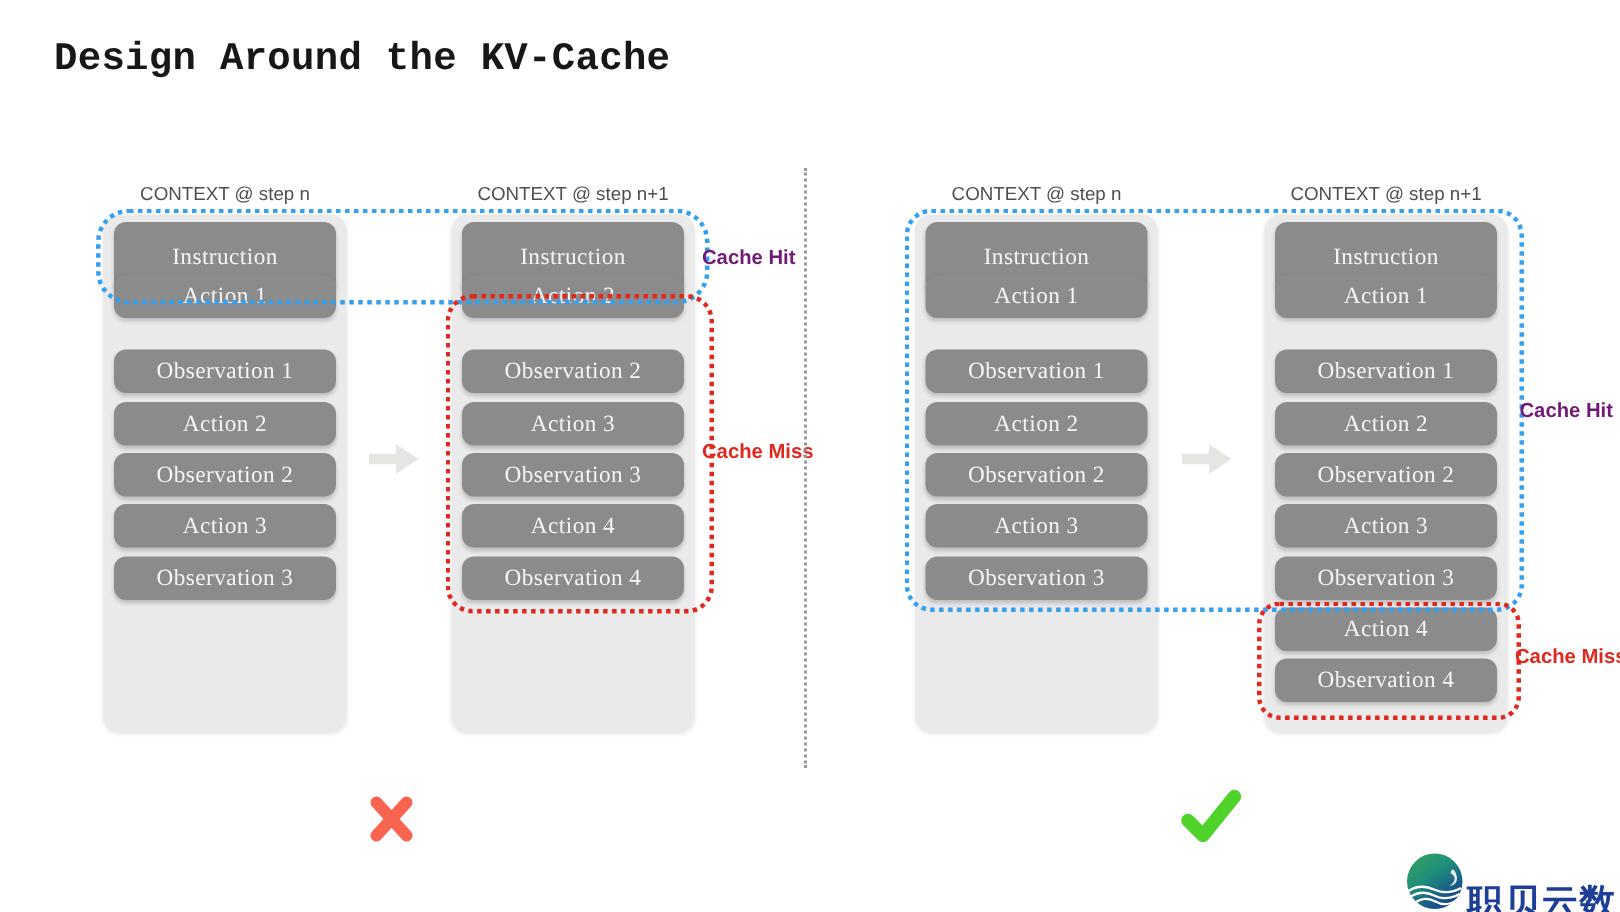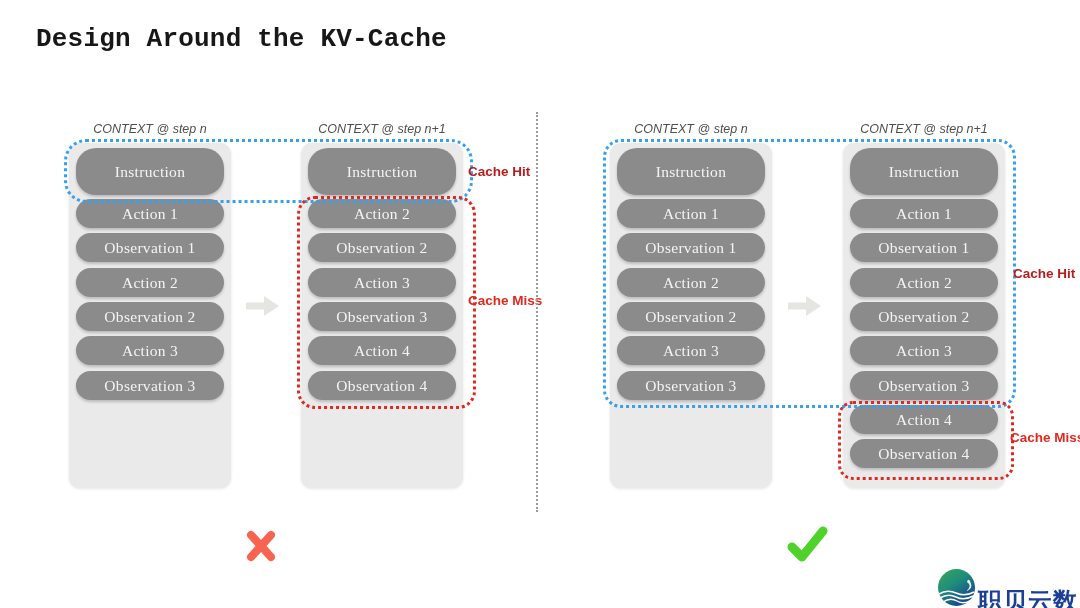--- a/index.html
+++ b/index.html
@@ -2,45 +2,45 @@
 <html><head>
 <meta charset="utf-8">
 <style>
   html,body{margin:0;padding:0;background:#ffffff;}
   .canvas{position:relative;width:1080px;height:608px;background:#ffffff;overflow:hidden;
           font-family:"Liberation Sans",sans-serif;}
   .page-title{position:absolute;left:36px;top:24px;margin:0;
           font-family:Liberation Mono, monospace;
           font-weight:800;font-size:26px;color:#171717;letter-spacing:.2px;}
   .colheader{position:absolute;top:122px;width:162px;text-align:center;
-          font-size:12.5px;color:#4f4f4f;font-style:italic;}
+          font-size:12.5px;color:#4f4f4f;}
   .col{position:absolute;top:143px;width:162px;height:345px;background:#eaeaea;
           border-radius:11px;box-shadow:0 1px 3px rgba(0,0,0,.10);}
-  .box{position:absolute;left:7px;right:7px;background:#8b8b8b;border-radius:20px;
+  .box{position:absolute;left:7px;right:7px;background:#8b8b8b;border-radius:8px;
           color:#f4f4f4;display:flex;align-items:center;justify-content:center;
           font-family:"Liberation Serif","DejaVu Serif",serif;font-size:15.5px;
           letter-spacing:.3px;box-shadow:0 2px 3px rgba(0,0,0,.20);}
   .r0{top:5px;height:47px;}
-  .r1{top:56px;height:29px;}
+  .r1{top:40px;height:29px;}
   .r2{top:90px;height:29px;}
   .r3{top:125px;height:29px;}
   .r4{top:159px;height:29px;}
   .r5{top:193px;height:29px;}
   .r6{top:228px;height:29px;}
   .r7{top:262px;height:29px;}
   .r8{top:296px;height:29px;}
   .outline{position:absolute;pointer-events:none;}
   .outline.blue{border:3px dotted #35a0f0;}
   .outline.red{border:3px dotted #e0281e;}
   #blue1{left:64px;top:139px;width:403px;height:58px;border-radius:22px;}
   #red1{left:297px;top:196px;width:173px;height:207px;border-radius:18px;}
   #blue2{left:603px;top:139px;width:407px;height:263px;border-radius:18px;}
   #red2{left:838px;top:401px;width:170px;height:73px;border-radius:15px;}
   .cache-label{position:absolute;font-size:13.5px;font-weight:700;white-space:nowrap;}
-  .cache-label.hit{color:#b91c1c;}
+  .cache-label.hit{color:#701a75;}
   .cache-label.miss{color:#e0281e;text-align:center;}
   #hit1{left:468px;top:164px;}
   #miss1{left:468px;top:293px;}
   #hit2{left:1013px;top:266px;}
   #miss2{left:1010px;top:430px;}
   .divider{position:absolute;left:536px;top:112px;height:400px;width:0;
           border-left:2px dotted #9a9a9a;}
   .step-arrow{position:absolute;top:295px;}
   #arrow1{left:246px;}
   #arrow2{left:788px;}

